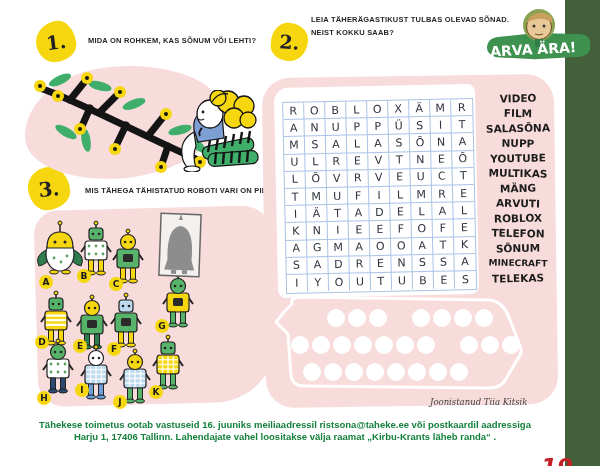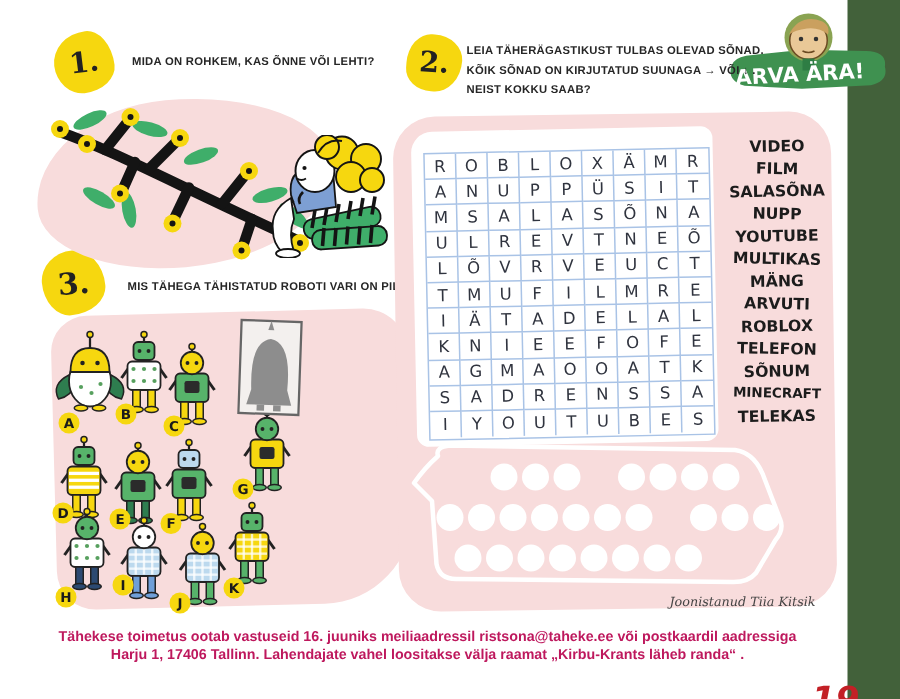--- a/index.html
+++ b/index.html
@@ -12,21 +12,21 @@
   .num-blob{position:absolute;background:#f6d70f;display:flex;align-items:center;justify-content:center;
             font-family:"DejaVu Serif",serif;font-weight:bold;color:#222;}
   #blob1{left:36px;top:21px;width:40px;height:41px;border-radius:58% 42% 55% 45%/50% 60% 40% 50%;
          transform:rotate(-7deg);font-size:19px;}
   #blob2{left:271px;top:23px;width:37px;height:38px;border-radius:45% 55% 50% 50%/55% 45% 60% 40%;
          transform:rotate(4deg);font-size:19px;}
   #blob3{left:28px;top:167px;width:42px;height:43px;border-radius:52% 48% 58% 42%/46% 58% 42% 54%;
          transform:rotate(-5deg);font-size:20px;}
   .q-text{position:absolute;font-size:7.5px;font-weight:bold;color:#262626;letter-spacing:.2px;line-height:13px;}
   #q1-text{left:88px;top:34px;width:210px;}
-  #q2-text{left:311px;top:27px;width:230px;}
+  #q2-text{left:311px;top:13px;width:230px;}
   #q3-text{left:85px;top:184px;width:200px;}
   
   #branch-blob{position:absolute;left:24px;top:66px;width:198px;height:112px;background:#f8dcdc;
                border-radius:46% 54% 52% 48%/58% 46% 54% 42%;transform:rotate(-5deg);}
   #robots-blob{position:absolute;left:36px;top:208px;width:238px;height:196px;background:#f8dcdc;
                border-radius:24px 30px 60px 26px;transform:rotate(-1.5deg);}
   #puzzle-blob{position:absolute;left:264px;top:76px;width:292px;height:330px;background:#f8dcdc;
                border-radius:28px;transform:rotate(-0.8deg);}
   
   #paper{position:absolute;left:276px;top:86px;width:201px;height:210px;background:#ffffff;
@@ -36,23 +36,23 @@
   .ws-cell{display:flex;align-items:center;justify-content:center;font-family:"DejaVu Sans",sans-serif;
            font-size:11px;color:#30343f;}
   .ws-cell.bR{border-right:1px solid #a9c3e6;}
   .ws-cell.bB{border-bottom:1px solid #a9c3e6;}
   
   #word-list{position:absolute;left:478px;top:91px;width:80px;text-align:center;}
   .ws-word{font-family:"DejaVu Sans",sans-serif;font-weight:bold;color:#1c1c1c;line-height:15px;}
   
   .abs{position:absolute;}
   
-  #credit{position:absolute;left:430px;top:397px;width:130px;text-align:center;
+  #credit{position:absolute;left:430px;top:397px;width:130px;text-align:left;
           font-family:"DejaVu Serif",serif;font-style:italic;font-size:8.5px;color:#444;}
-  #footer{position:absolute;left:10px;top:419px;width:550px;text-align:center;color:#be185d;}
+  #footer{position:absolute;left:10px;top:419px;width:550px;text-align:center;color:#15803d;}
   #footer .f-big{font-size:9.5px;font-weight:bold;line-height:11.5px;}
   #footer .f-small{font-size:7.5px;font-weight:bold;letter-spacing:1.1px;margin-top:3px;}
   #page-num{position:absolute;left:541px;top:412px;font-family:"DejaVu Sans",sans-serif;
             font-weight:bold;font-style:italic;font-size:23px;color:#c32026;margin-top:42px;}
 </style>
 </head>
 <body>
 
 <div id="page">
 
@@ -70,28 +70,27 @@
       <circle cx="62" cy="23" r="1.5" fill="#333"></circle>
       <path d="M53,31 Q57,33 61,31" stroke="#6b4a22" stroke-width="1" fill="none"></path>
       <rect x="53" y="36" width="8" height="8" fill="#2e7d44"></rect>
     </g>
     <text x="8" y="51" font-family="DejaVu Sans" font-size="14" font-weight="bold" fill="#ffffff" transform="rotate(-3 56 44)">ARVA ÄRA!</text>
   </svg>
 
   <div id="blob1" class="num-blob">
     <span>1.</span>
   </div>
-  <div id="q1-text" class="q-text">MIDA ON ROHKEM, KAS ÕNNE VÕI LEHTI?</div>
+  <div id="q1-text" class="q-text">MIDA ON ROHKEM, KAS SÕNUM VÕI LEHTI?</div>
 
   <div id="blob2" class="num-blob">
     <span>2.</span>
   </div>
   <div id="q2-text" class="q-text">
     <div>LEIA TÄHERÄGASTIKUST TULBAS OLEVAD SÕNAD.</div>
-    <div>KÕIK SÕNAD ON KIRJUTATUD SUUNAGA → VÕI ↓ .</div>
     <div>NEIST KOKKU SAAB?</div>
   </div>
 
   <div id="blob3" class="num-blob">
     <span>3.</span>
   </div>
   <div id="q3-text" class="q-text">MIS TÄHEGA TÄHISTATUD ROBOTI VARI ON PILDIL?</div>
 
   <div id="branch-blob"></div>
   <svg class="abs" style="left:30px;top:70px;" width="185" height="105" viewBox="0 0 185 105">

